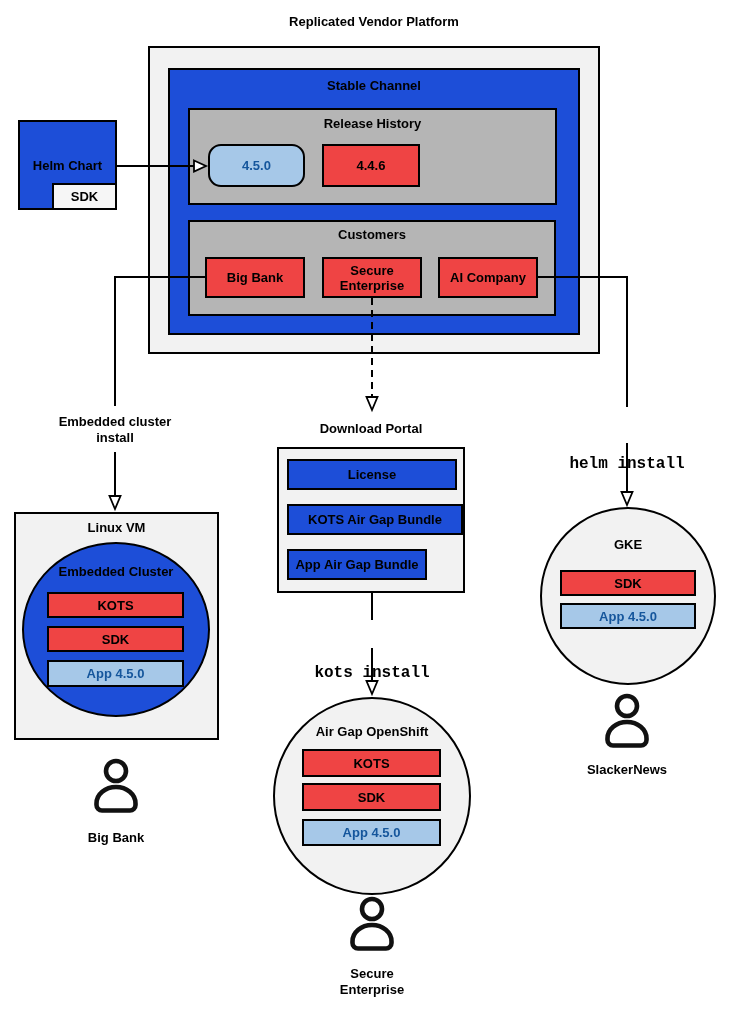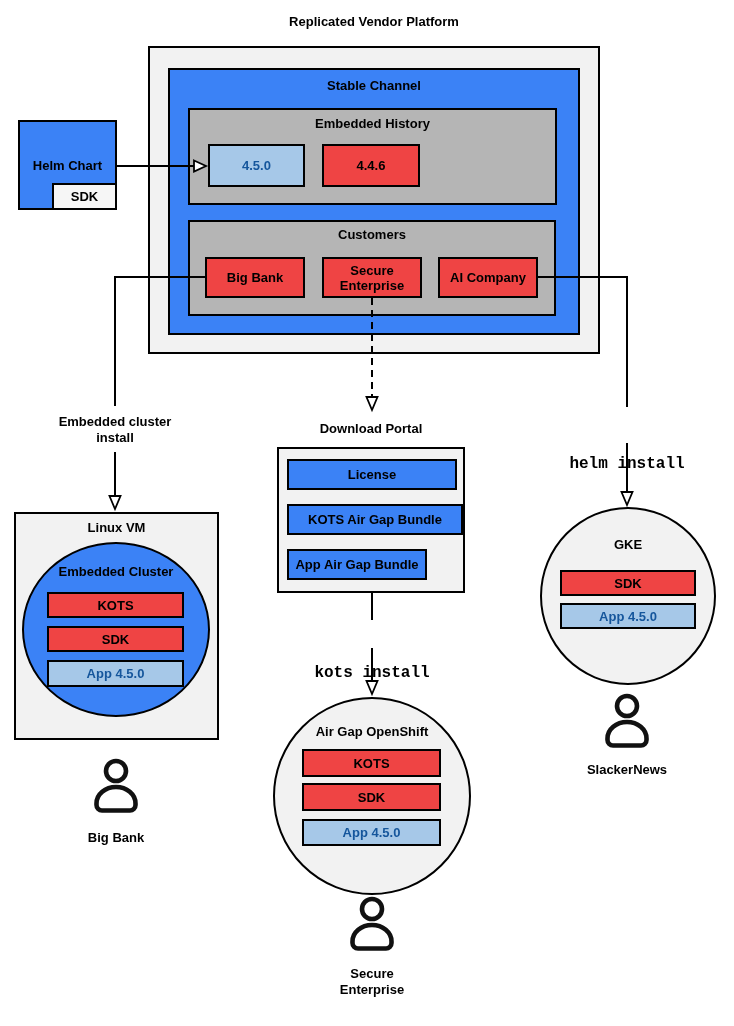--- a/index.html
+++ b/index.html
@@ -2,26 +2,26 @@
 <html><head>
 <meta charset="utf-8">
 <style>
   html,body{margin:0;padding:0;background:#fff;}
   #canvas{
     position:relative;width:734px;height:1026px;background:#fff;overflow:hidden;
     font-family:"Liberation Sans",sans-serif;color:#000;
   }
   .box{position:absolute;box-sizing:border-box;border:2px solid #000;}
   .fill-light{background:#f2f2f2;}
-  .fill-mid{background:#3b82f6;}
+  .fill-mid{background:#1d4ed8;}
   .fill-dark{background:#b5b5b5;}
   .fill-white{background:#ef4444;}
   .fill-faint{background:#f6f6f6;}
   .blue{background:#a6c8e8;border-color:#15569c;color:#15569c;}
-  .blue3{border-width:3px;}
+  .blue3{border-width:3px;border-radius:13px;}
   .circle{position:absolute;box-sizing:border-box;border:2px solid #000;border-radius:50%;}
   .lbl{position:absolute;box-sizing:border-box;font-size:13px;font-weight:700;text-align:center;line-height:16px;}
   .cell{position:absolute;box-sizing:border-box;border:2px solid #000;display:flex;align-items:center;justify-content:center;
         font-size:13px;font-weight:700;text-align:center;line-height:15px;}
   .mono{font-family:"Liberation Mono",monospace;font-size:16px;font-weight:700;letter-spacing:0;margin-top:37px;}
   svg.overlay{position:absolute;left:0;top:0;z-index:6;pointer-events:none;}
   .ln{stroke:#000;stroke-width:2;fill:none;}
   .dash{stroke-dasharray:7 5;}
   .ah{fill:#fff;stroke:#000;stroke-width:1.8;}
   .person{position:absolute;}
@@ -34,21 +34,21 @@
 <div id="canvas">
 
   <div class="lbl" style="left:148px;top:14px;width:452px;">Replicated Vendor Platform</div>
 
   <div class="box fill-light z1" style="left:148px;top:46px;width:452px;height:308px;"></div>
 
   <div class="box fill-mid z2" style="left:168px;top:68px;width:412px;height:267px;"></div>
   <div class="lbl z3" style="left:168px;top:78px;width:412px;">Stable Channel</div>
 
   <div class="box fill-dark z3" style="left:188px;top:108px;width:369px;height:97px;"></div>
-  <div class="lbl z4" style="left:188px;top:116px;width:369px;">Embedded History</div>
+  <div class="lbl z4" style="left:188px;top:116px;width:369px;">Release History</div>
   <div class="cell blue blue3 z4" style="left:208px;top:144px;width:97px;height:43px;">4.5.0</div>
   <div class="cell fill-white z4" style="left:322px;top:144px;width:98px;height:43px;">4.4.6</div>
 
   <div class="box fill-dark z3" style="left:188px;top:220px;width:368px;height:96px;"></div>
   <div class="lbl z4" style="left:188px;top:227px;width:368px;">Customers</div>
   <div class="cell fill-white z4" style="left:205px;top:257px;width:100px;height:41px;">Big Bank</div>
   <div class="cell fill-white z4" style="left:322px;top:257px;width:100px;height:41px;">Secure Enterprise</div>
   <div class="cell fill-white z4" style="left:438px;top:257px;width:100px;height:41px;">AI Company</div>
 
   <div class="box fill-mid z2" style="left:18px;top:120px;width:99px;height:90px;"></div>

